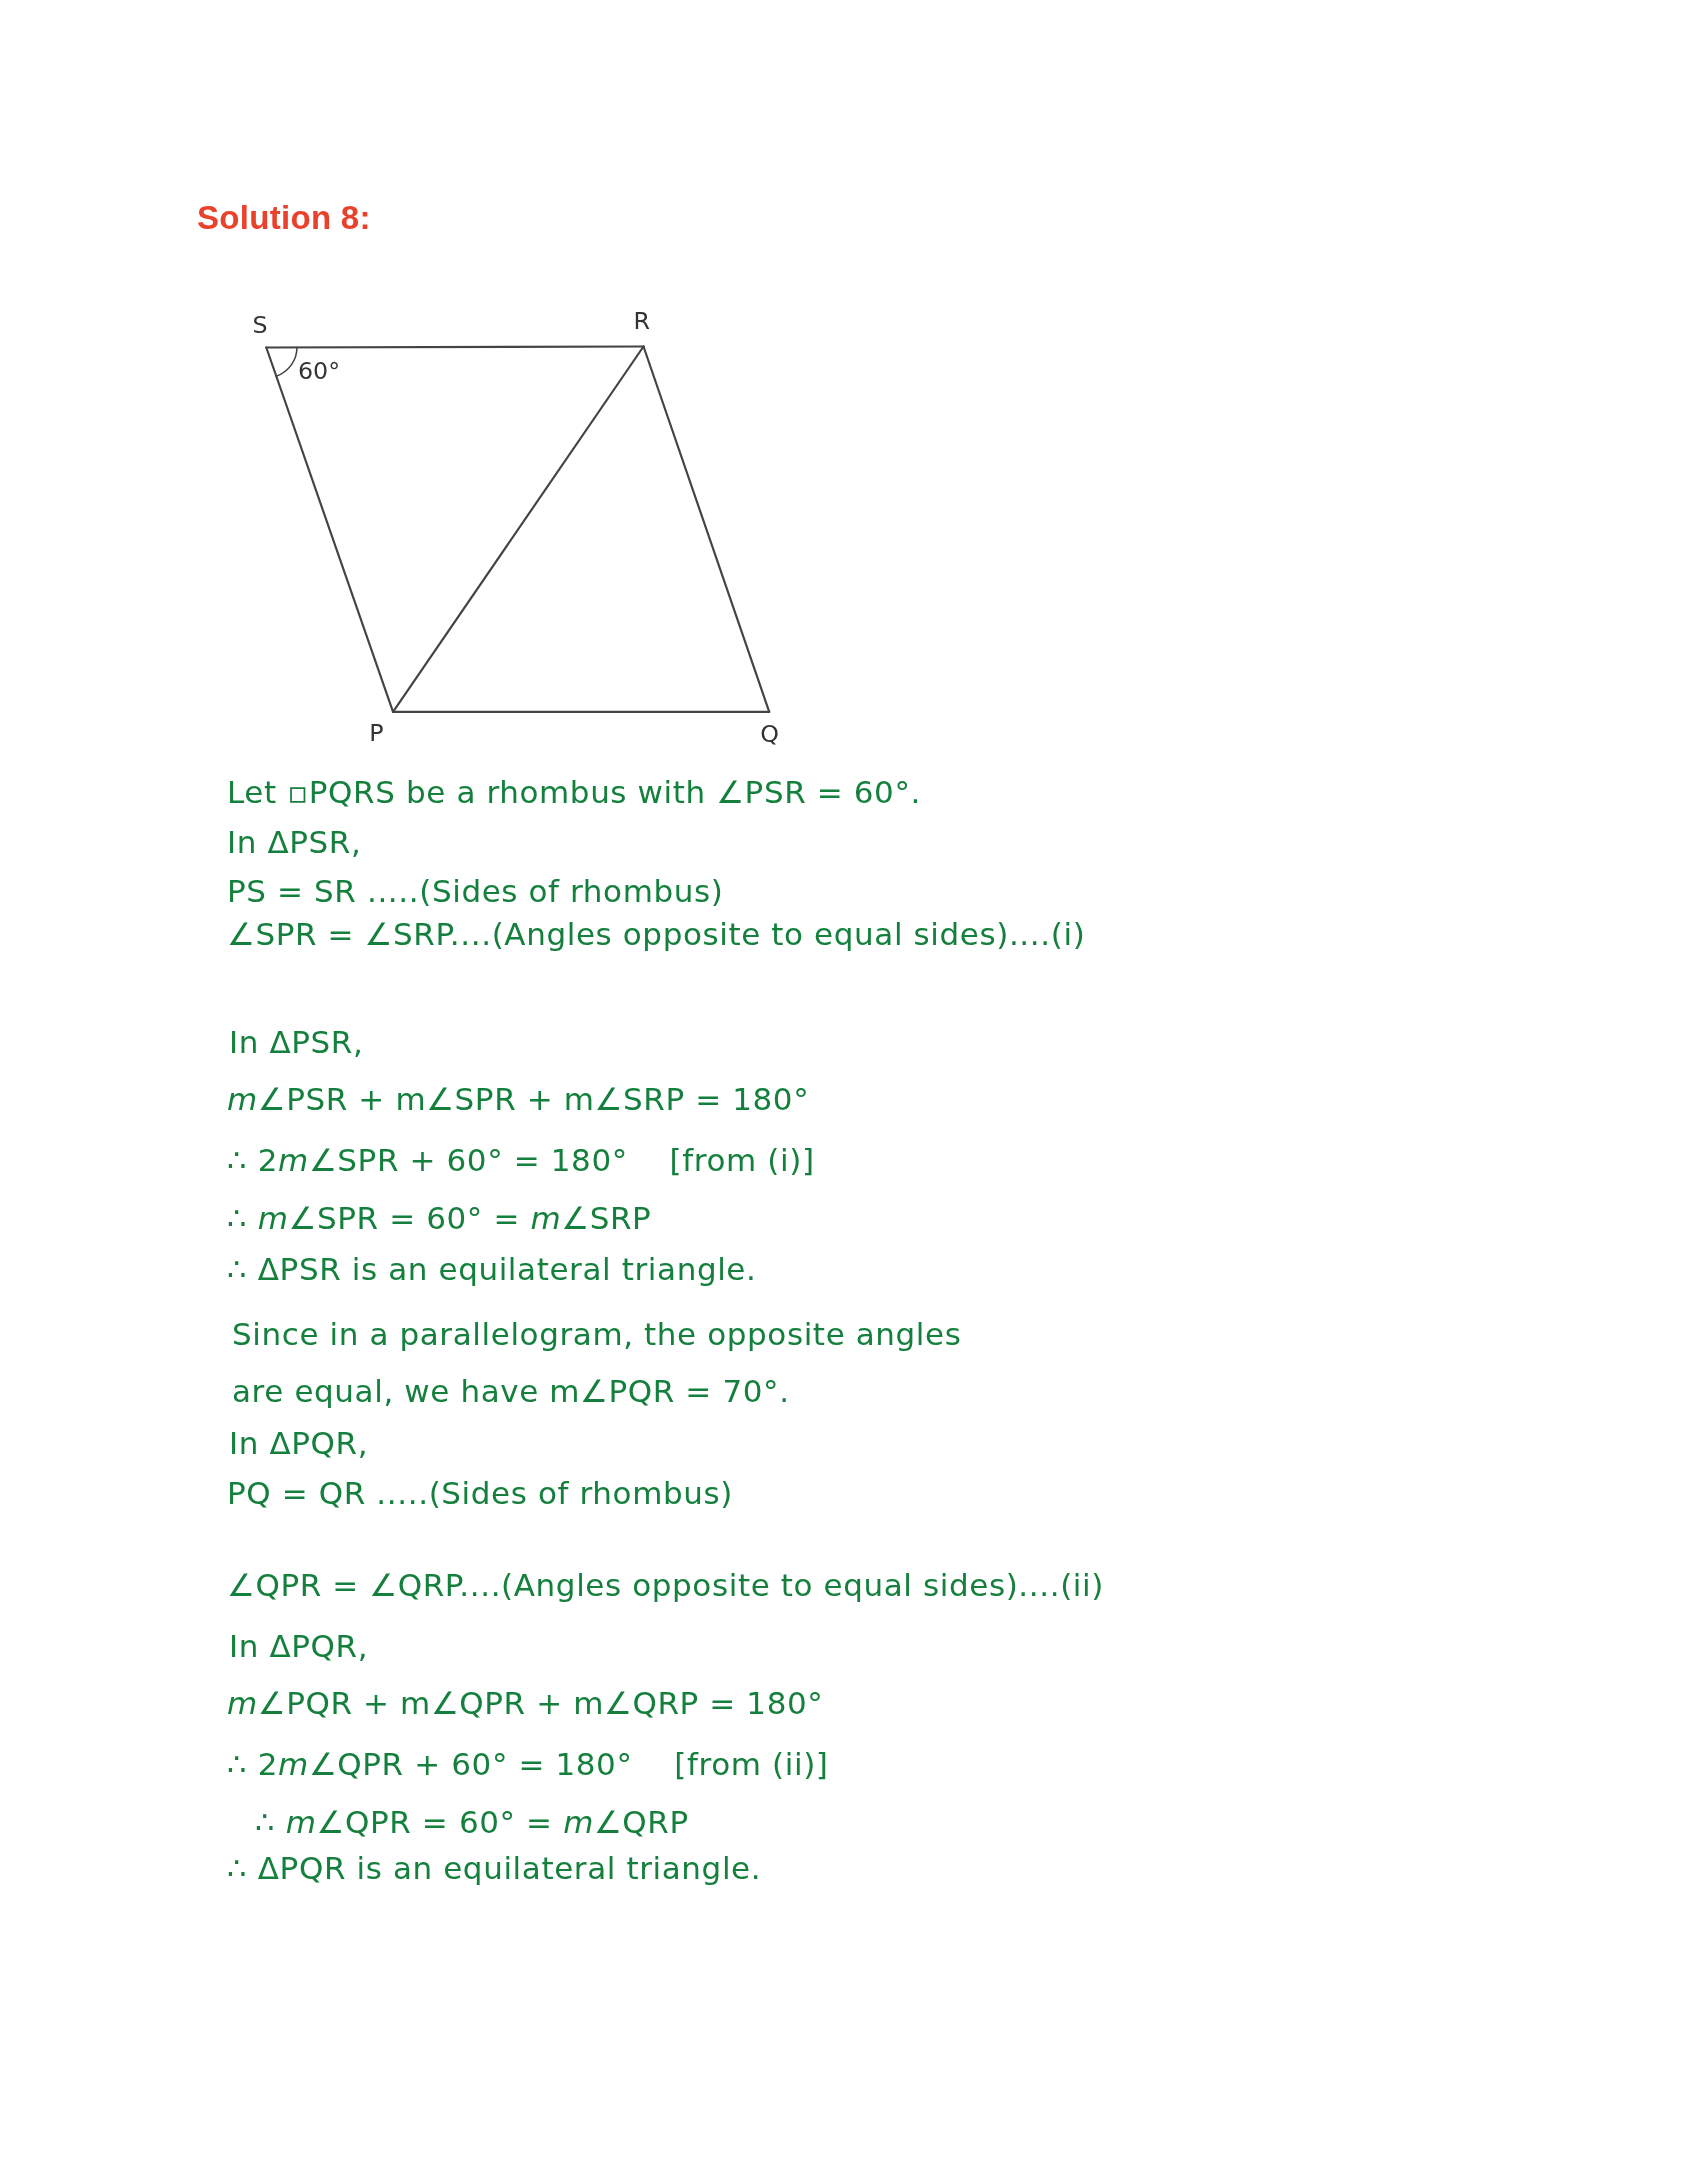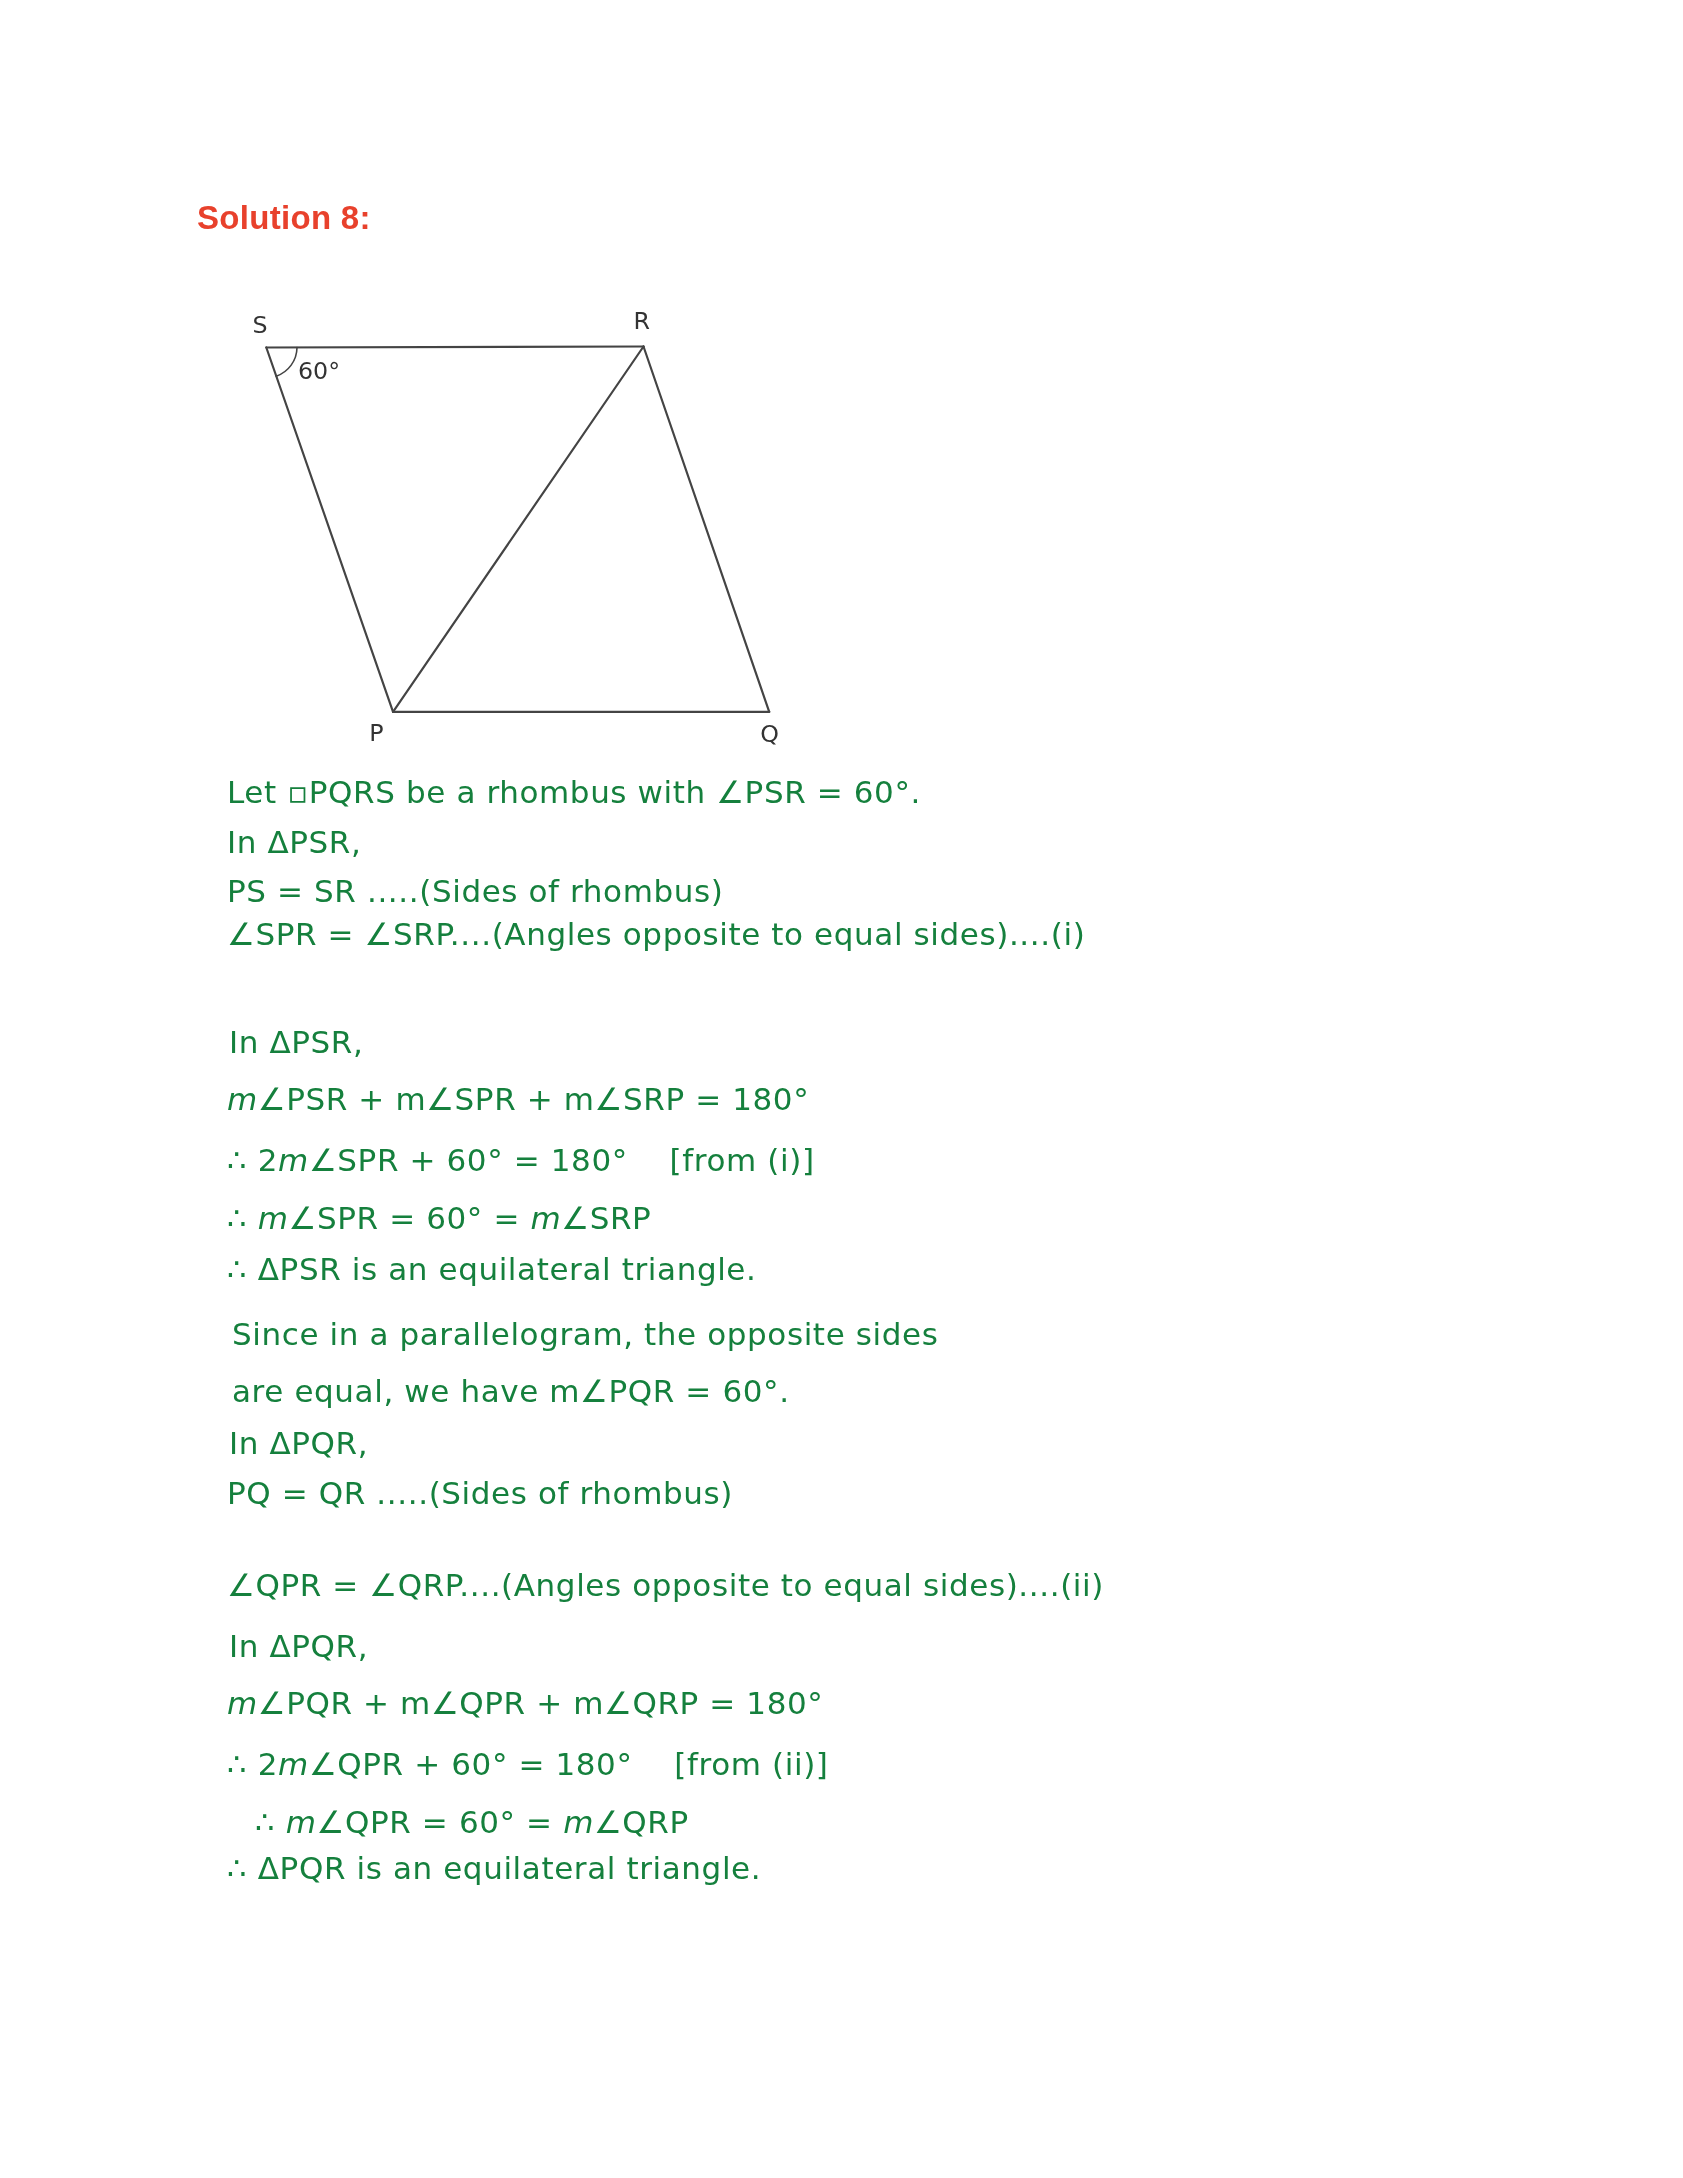--- a/index.html
+++ b/index.html
@@ -43,22 +43,22 @@
 <div id="lines">
     <div class="line" style="left: 227px; top: 777px;"><span>Let ▫PQRS be a rhombus with ∠PSR = 60°.</span></div>
     <div class="line" style="left: 227px; top: 827px;"><span>In ΔPSR,</span></div>
     <div class="line" style="left: 227px; top: 876px; text-align: center;"><span>PS = SR .....(Sides of rhombus)</span></div>
     <div class="line" style="left: 227px; top: 919px;"><span>∠SPR = ∠SRP....(Angles opposite to equal sides)....(i)</span></div>
     <div class="line" style="left: 229px; top: 1027px;"><span>In ΔPSR,</span></div>
     <div class="line" style="left: 227px; top: 1084px;"><i>m</i><span>∠PSR + m∠SPR + m∠SRP = 180°</span></div>
     <div class="line" style="left: 227px; top: 1145px;"><span>∴ 2</span><i>m</i><span>∠SPR + 60° = 180°    [from (i)]</span></div>
     <div class="line" style="left: 227px; top: 1203px;"><span>∴ </span><i>m</i><span>∠SPR = 60° = </span><i>m</i><span>∠SRP</span></div>
     <div class="line" style="left: 227px; top: 1254px;"><span>∴ ΔPSR is an equilateral triangle.</span></div>
-    <div class="line" style="left: 232px; top: 1319px;"><span>Since in a parallelogram, the opposite sides</span></div>
-    <div class="line" style="left: 232px; top: 1376px;"><span>are equal, we have m∠PQR = 60°.</span></div>
+    <div class="line" style="left: 232px; top: 1319px;"><span>Since in a parallelogram, the opposite angles</span></div>
+    <div class="line" style="left: 232px; top: 1376px;"><span>are equal, we have m∠PQR = 70°.</span></div>
     <div class="line" style="left: 229px; top: 1428px;"><span>In ΔPQR,</span></div>
     <div class="line" style="left: 227px; top: 1478px;"><span>PQ = QR .....(Sides of rhombus)</span></div>
     <div class="line" style="left: 227px; top: 1524px; margin-top: 46px;"><span>∠QPR = ∠QRP....(Angles opposite to equal sides)....(ii)</span></div>
     <div class="line" style="left: 229px; top: 1631px;"><span>In ΔPQR,</span></div>
     <div class="line" style="left: 227px; top: 1688px; text-align: center;"><i>m</i><span>∠PQR + m∠QPR + m∠QRP = 180°</span></div>
     <div class="line" style="left: 227px; top: 1749px;"><span>∴ 2</span><i>m</i><span>∠QPR + 60° = 180°    [from (ii)]</span></div>
     <div class="line" style="left: 211px; top: 1807px; margin-left: 44px;"><span>∴ </span><i>m</i><span>∠QPR = 60° = </span><i>m</i><span>∠QRP</span></div>
     <div class="line" style="left: 227px; top: 1853px;"><span>∴ ΔPQR is an equilateral triangle.</span></div>
   </div>
 

